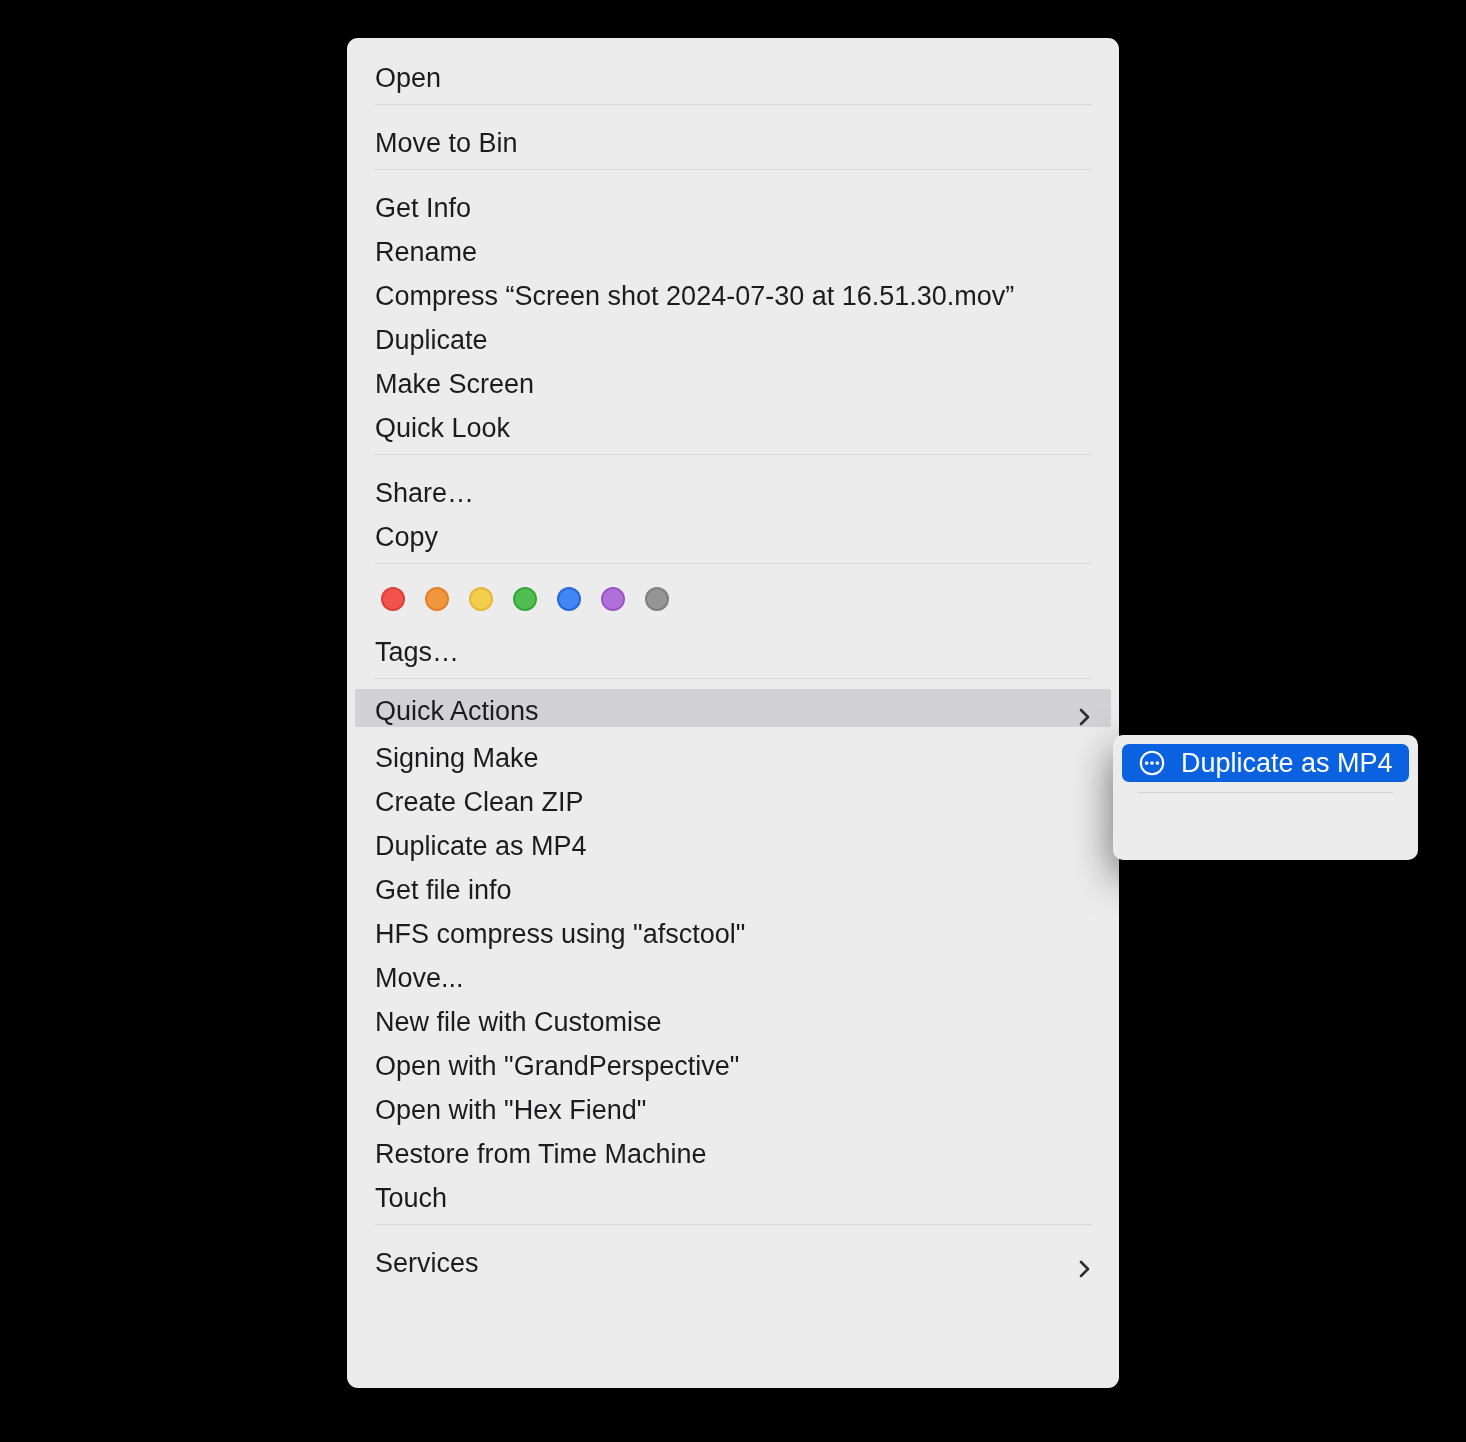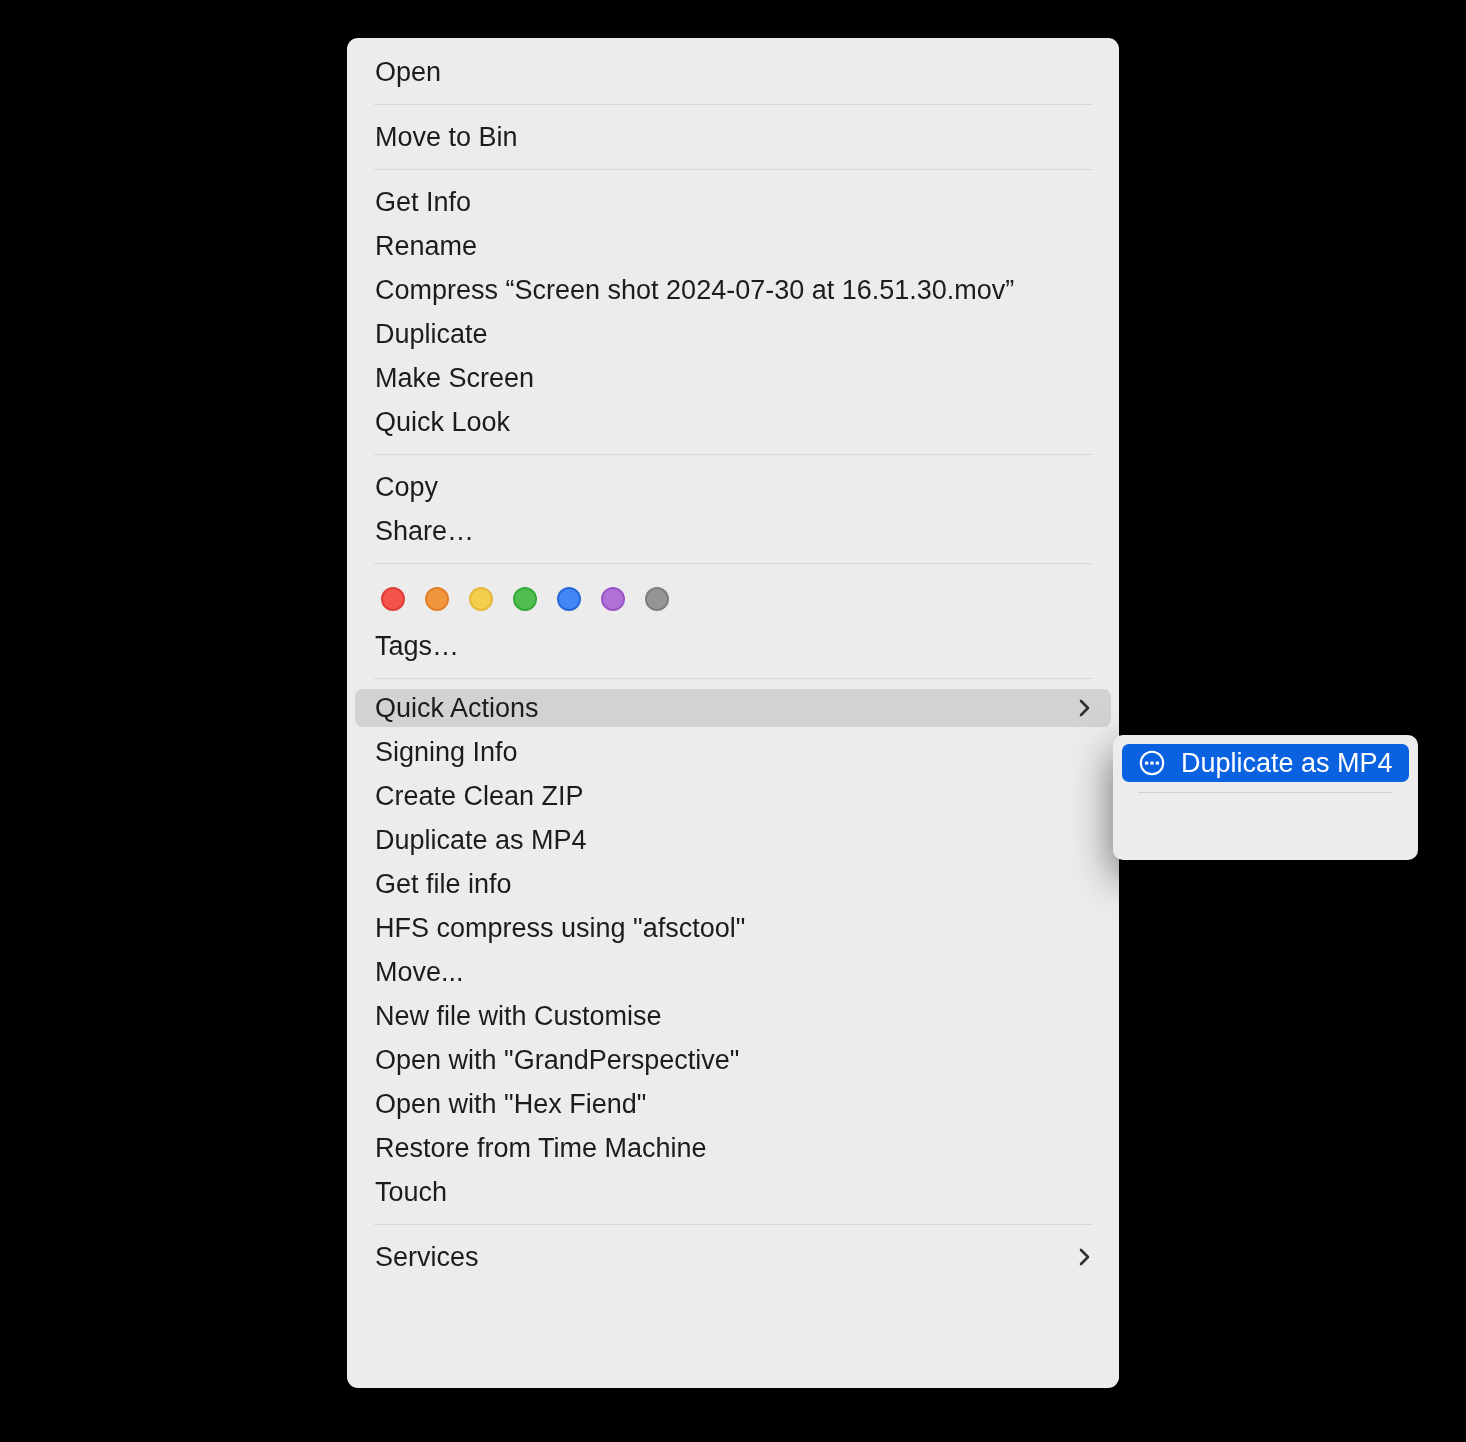--- a/index.html
+++ b/index.html
@@ -28,30 +28,30 @@
     font-size:27px;
   }
   .main-menu{
     left:347px; top:38px;
     width:772px; height:1350px;
     padding:12px 0;
   }
   .mi{
     height:44px;
     display:flex;
-    align-items:center;
+    align-items:flex-end;
     padding:0 28px;
     white-space:nowrap;
     cursor:default;
   }
   .mi.hover{
     background:var(--hover);
-    border-radius:8px;
+    border-radius:2px;
     margin:3px 8px;
-    padding:12px 20px;
+    padding:0 20px;
     height:38px;
   }
   .sep{
     height:1px;
     background:var(--sep);
     margin:10px 27px;
   }
   .chev{
     margin-left:auto;
     flex:0 0 auto;
@@ -141,24 +141,24 @@
     <div class="mi">
       <span>Make Screen</span>
     </div>
     <div class="mi">
       <span>Quick Look</span>
     </div>
 
     <div class="sep"></div>
 
     <div class="mi">
+      <span>Share…</span>
+    </div>
+    <div class="mi">
       <span>Copy</span>
-    </div>
-    <div class="mi">
-      <span>Share…</span>
     </div>
 
     <div class="sep"></div>
 
     <div class="tag-row">
       <span class="tag-dot" style="background-color: rgb(242, 84, 77); border-color: rgb(224, 62, 58);"></span>
       <span class="tag-dot" style="background-color: rgb(241, 150, 60); border-color: rgb(226, 128, 43);"></span>
       <span class="tag-dot" style="background-color: rgb(243, 206, 77); border-color: rgb(231, 183, 58);"></span>
       <span class="tag-dot" style="background-color: rgb(80, 189, 81); border-color: rgb(53, 169, 58);"></span>
       <span class="tag-dot" style="background-color: rgb(66, 133, 244); border-color: rgb(41, 104, 216);"></span>
@@ -173,21 +173,21 @@
     <div class="sep"></div>
 
     <div class="mi hover">
       <span>Quick Actions</span>
       <svg class="chev" width="13" height="20" viewBox="0 0 13 20">
           <path d="M3 3 L10 10 L3 17"></path>
         </svg>
     </div>
 
     <div class="mi">
-      <span>Signing Info</span>
+      <span>Signing Make</span>
     </div>
     <div class="mi">
       <span>Create Clean ZIP</span>
     </div>
     <div class="mi">
       <span>Duplicate as MP4</span>
     </div>
     <div class="mi">
       <span>Get file info</span>
     </div>

